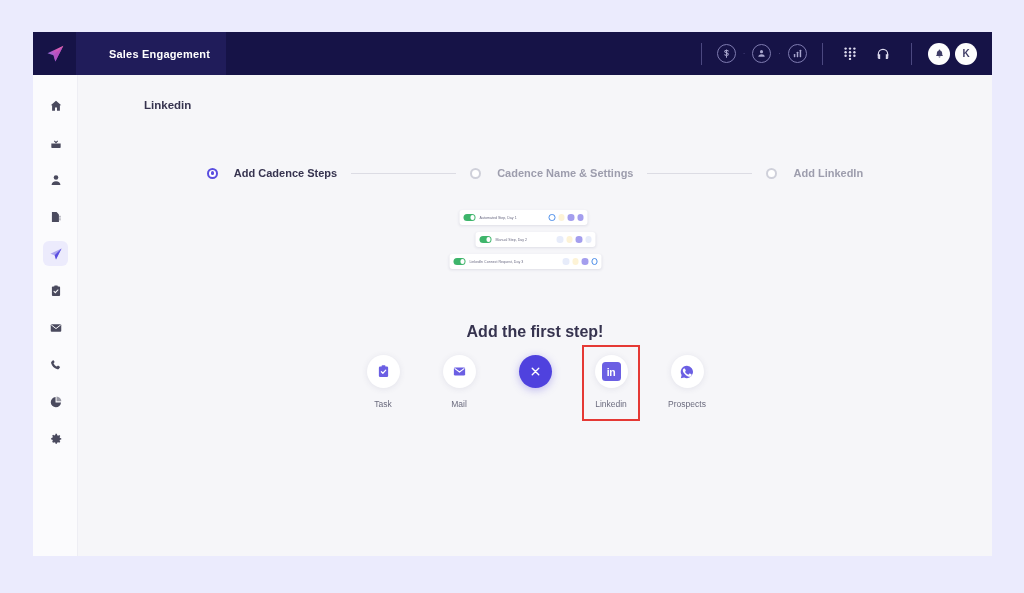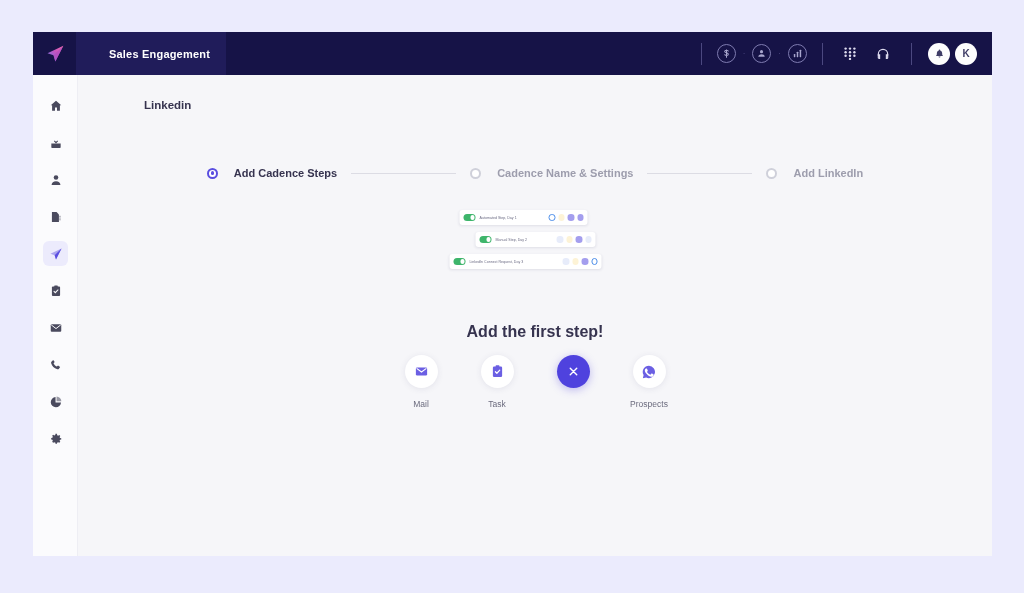--- a/index.html
+++ b/index.html
@@ -460,49 +460,55 @@
       </div>
     </div>
 
     <div class="headline">Add the first step!</div>
 
     <div class="channels">
 
       <div class="chan">
         <span class="chan-circle">
           <svg width="15" height="15" viewBox="0 0 24 24" fill="currentColor">
-            <rect x="3" y="5.6" width="18" height="12.8" rx="2"></rect>
-            <path d="M4.2 7 12 12.8 19.8 7" stroke="#ffffff" stroke-width="1.7" fill="none"></path>
-          </svg>
-        </span>
-        <span class="chan-label">Mail</span>
-      </div>
-
-      <div class="chan">
-        <span class="chan-circle">
-          <svg width="15" height="15" viewBox="0 0 24 24" fill="currentColor">
             <rect x="4.6" y="4" width="14.8" height="16.6" rx="2"></rect>
             <rect x="9" y="2" width="6" height="3.4" rx="1"></rect>
             <path d="M8.6 12.4l2.4 2.4 4.6-5" stroke="#ffffff" stroke-width="1.9" fill="none" stroke-linecap="round" stroke-linejoin="round"></path>
           </svg>
         </span>
         <span class="chan-label">Task</span>
+      </div>
+
+      <div class="chan">
+        <span class="chan-circle">
+          <svg width="15" height="15" viewBox="0 0 24 24" fill="currentColor">
+            <rect x="3" y="5.6" width="18" height="12.8" rx="2"></rect>
+            <path d="M4.2 7 12 12.8 19.8 7" stroke="#ffffff" stroke-width="1.7" fill="none"></path>
+          </svg>
+        </span>
+        <span class="chan-label">Mail</span>
       </div>
 
 
       <div class="chan close-btn">
         <span class="chan-circle">
           <svg width="13" height="13" viewBox="0 0 24 24" fill="none" stroke="currentColor" stroke-width="2.6" stroke-linecap="round">
             <path d="M6 6l12 12M18 6L6 18"></path>
           </svg>
         </span>
         <span class="chan-label"></span>
       </div>
 
 
+      <div class="chan highlight">
+        <span class="chan-circle">
+          <span class="li-badge">in</span>
+        </span>
+        <span class="chan-label">Linkedin</span>
+      </div>
 
       <div class="chan">
         <span class="chan-circle">
           <svg width="16" height="16" viewBox="0 0 24 24" fill="#6b5fe3">
             <path d="M12 2.6A9.3 9.3 0 0 0 3.9 16.6L2.8 21.4l4.95-1.07A9.3 9.3 0 1 0 12 2.6z"></path>
             <path d="M9.1 7.4c-.25-.55-.5-.56-.74-.57h-.62c-.22 0-.57.08-.87.4-.3.33-1.14 1.11-1.14 2.7s1.17 3.14 1.33 3.36c.17.22 2.26 3.6 5.6 4.9 2.77 1.08 3.33.87 3.93.81.6-.05 1.94-.79 2.21-1.56.27-.77.27-1.43.19-1.57-.08-.14-.3-.22-.63-.38-.33-.17-1.94-.96-2.24-1.07-.3-.11-.52-.17-.74.17-.22.33-.85 1.07-1.04 1.29-.19.22-.38.25-.71.08-.33-.17-1.39-.51-2.65-1.63-.98-.87-1.64-1.95-1.83-2.28-.19-.33-.02-.51.15-.67.15-.15.33-.38.5-.58.17-.19.22-.33.33-.55.11-.22.05-.41-.03-.58-.08-.17-.73-1.77-1-2.42z" fill="#ffffff"></path>
           </svg>
         </span>
         <span class="chan-label">Prospects</span>
       </div>

